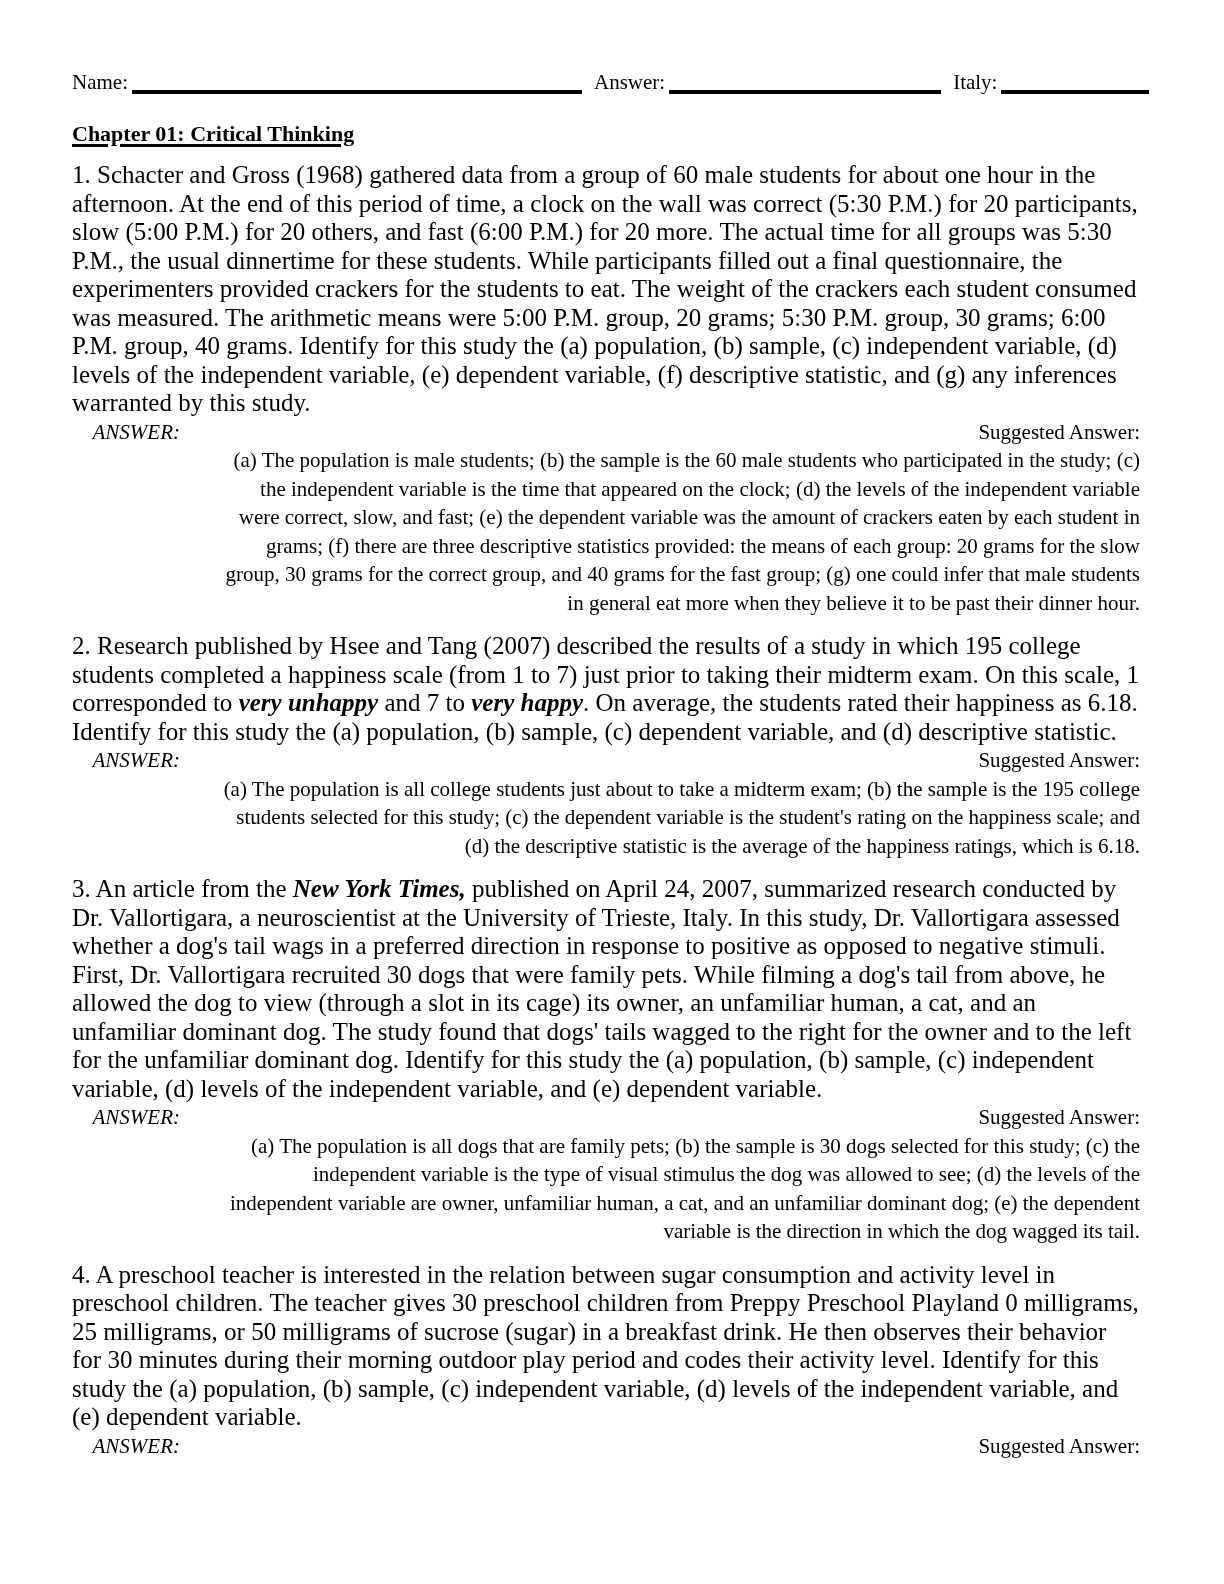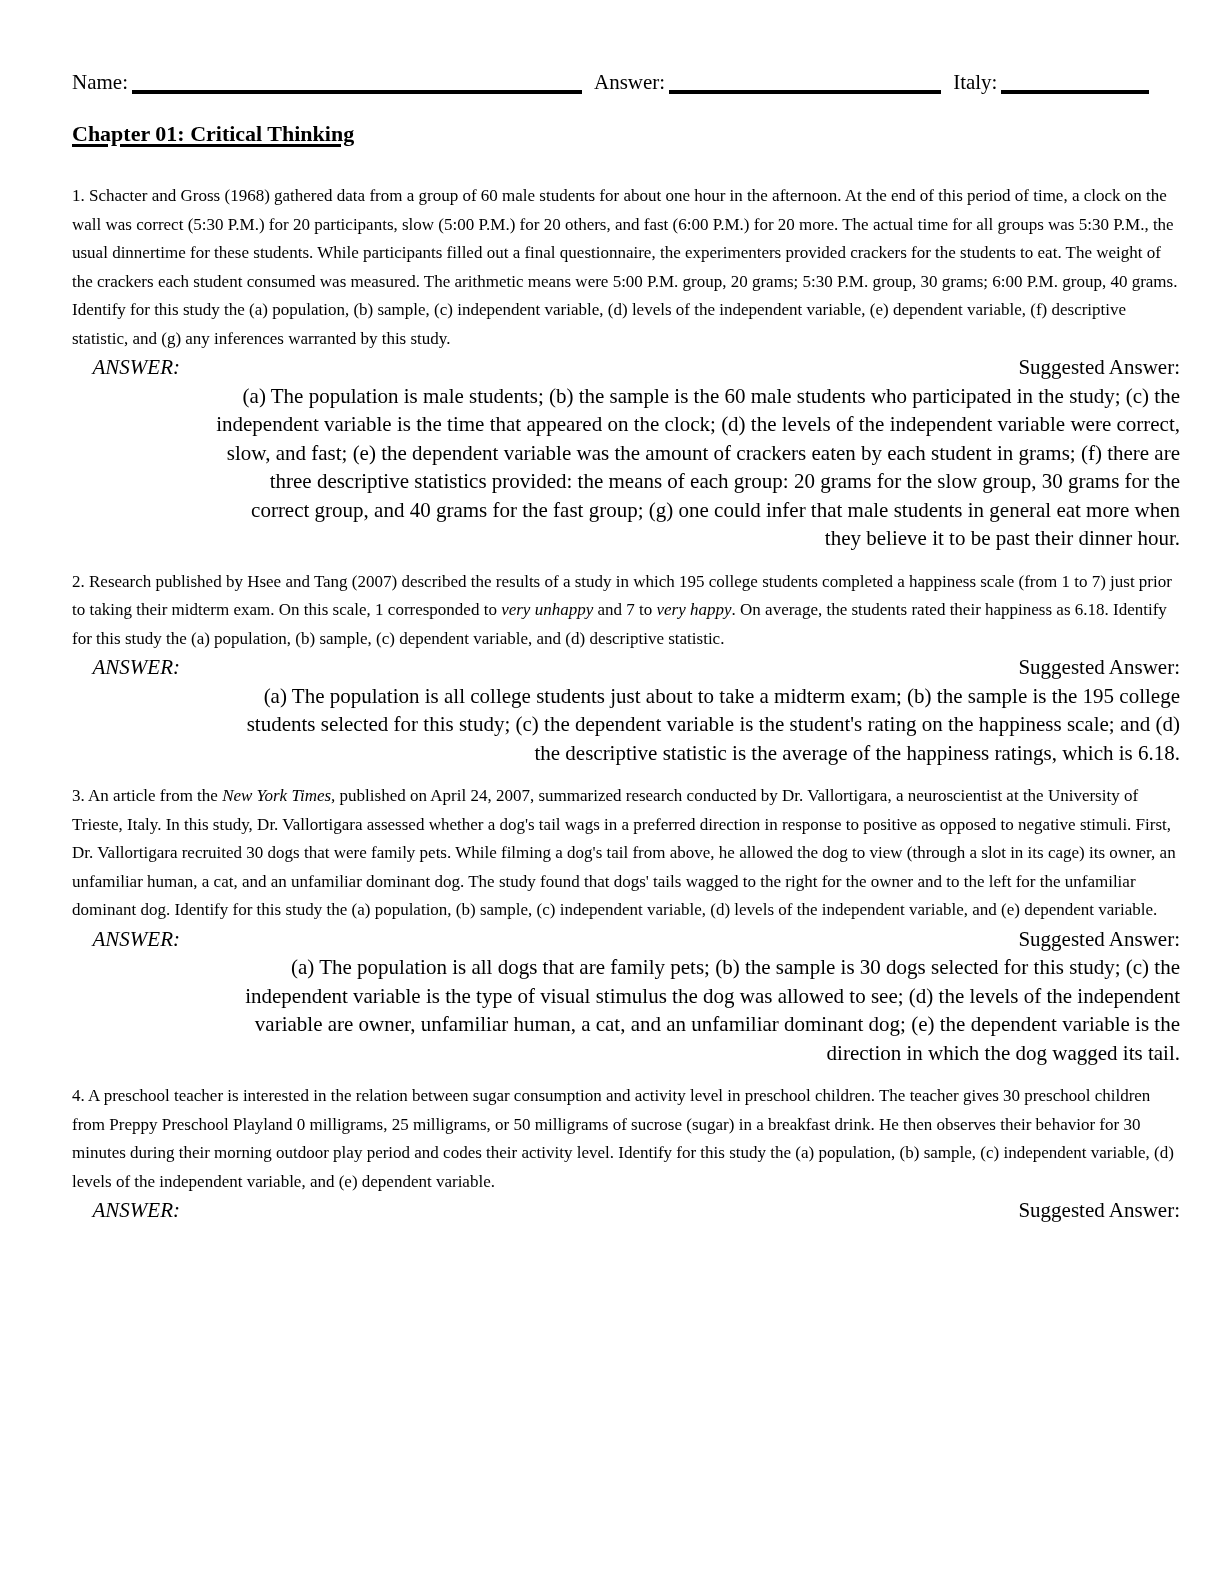--- a/index.html
+++ b/index.html
@@ -2,21 +2,21 @@
 <html><head>
 <meta charset="utf-8">
 <style>
   html, body { margin: 0; padding: 0; background: #ffffff; }
   body {
     width: 1224px; height: 1584px;
     font-family: "Liberation Serif", serif;
     color: #000;
     overflow: hidden;
   }
-  .page { padding: 68px 44px 0 72px; }
+  .page { padding: 68px 84px 0 72px; }
 
   
   .form-header {
     display: flex;
     align-items: flex-end;
     font-size: 21px;
     line-height: 24px;
     margin-bottom: 0;
   }
   .form-header .label { flex: none; padding-right: 4px; }
@@ -24,37 +24,37 @@
     border-bottom: 4px solid #000;
     height: 22px;
     flex: none;
   }
   .name-line  { width: 450px; margin-right: 12px; }
   .class-line { width: 272px; margin-right: 12px; }
   .date-line  { width: 148px; }
 
   
   .chapter-title {
-    margin: 27px 0 35px 0;
+    margin: 27px 0 14px 0;
     font-size: 22px;
     font-weight: bold;
     text-decoration: underline;
     text-decoration-thickness: 3px;
     text-underline-offset: 3px;
   }
 
   
   .question { margin: 0 0 15px 0; }
   .question-text {
     margin: 0;
-    font-size: 17px;
+    font-size: 25px;
     line-height: 28.5px;
     text-align: left;
   }
-  .question-text i { font-style: italic; }
+  .question-text i { font-style: italic; font-weight: bold; }
 
   .answer-row {
     display: flex;
     font-size: 21px;
     line-height: 28.5px;
     text-align: right;
   }
   .answer-label {
     flex: none;
     width: 108px;

